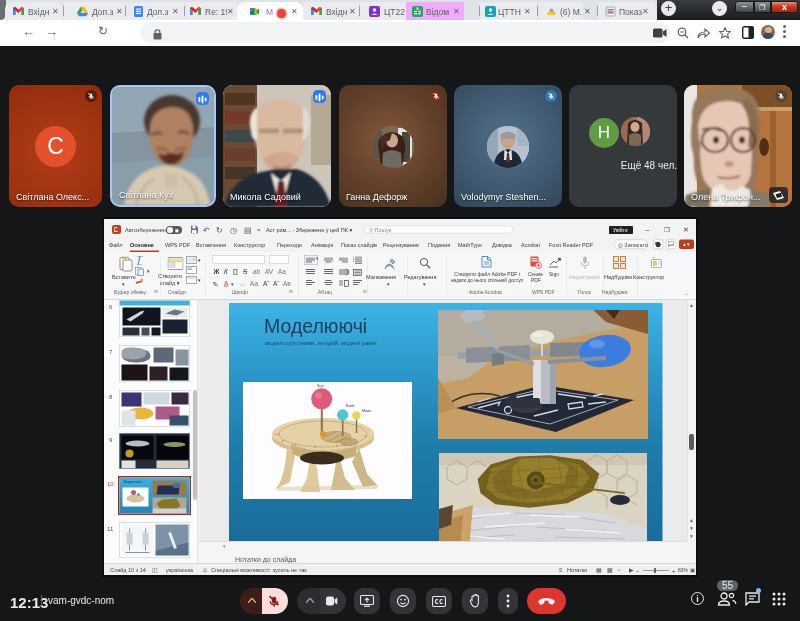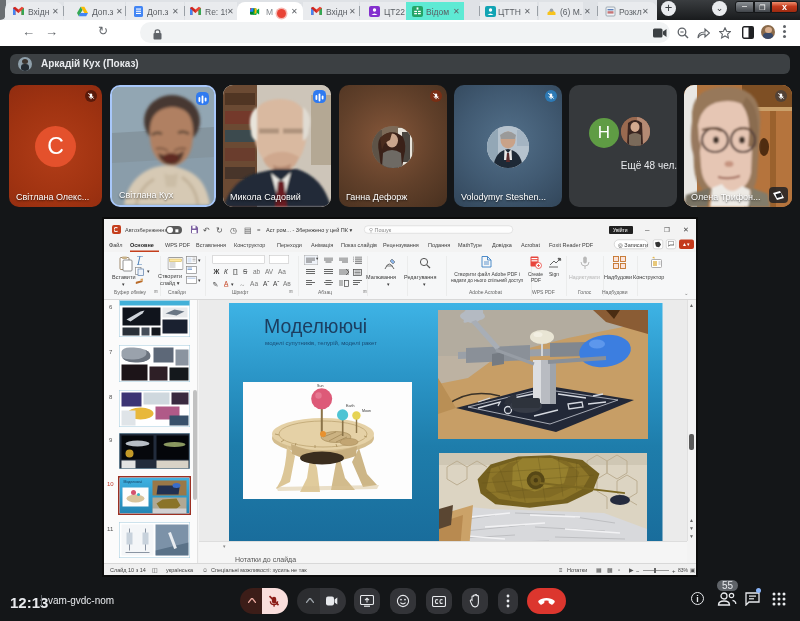--- a/index.html
+++ b/index.html
@@ -102,21 +102,21 @@
       <svg class="fav" style="left:9px" viewBox="0 0 11 11">
           <rect width="11" height="11" rx="2" fill="#8430ce"></rect>
           <circle cx="5.5" cy="4" r="1.7" fill="#fff"></circle>
           <path d="M2.5 9 Q5.5 5.8 8.5 9 Z" fill="#fff"></path>
         </svg>
       <span class="tx" style="left:24px;width:24px;">ЦТ22</span>
         <span class="cl" style="left:48px;">✕</span>
     </div>
     <div class="sep" style="left:420px;"></div>
 
-    <div class="tab" style="left:406px;width:58px;background:#5eead4;text-decoration:underline;">
+    <div class="tab" style="left:406px;width:58px;background:#f0abfc;text-decoration:underline;">
       <svg class="fav" style="left:6px" viewBox="0 0 11 11">
           <rect width="11" height="11" rx="2" fill="#23a566"></rect>
           <rect x="2.2" y="4.8" width="2.8" height="1.3" fill="#fff"></rect>
           <rect x="2.2" y="7" width="2.8" height="1.3" fill="#fff"></rect>
           <rect x="6" y="4.8" width="2.8" height="1.3" fill="#fff"></rect>
           <rect x="6" y="7" width="2.8" height="1.3" fill="#fff"></rect>
           <rect x="4.6" y="1.4" width="1.8" height="2.2" fill="#fff"></rect>
         </svg>
       <span class="tx" style="left:20px;width:26px;">Відом</span>
         <span class="cl" style="left:47px;">✕</span>
@@ -143,21 +143,21 @@
         <span class="cl" style="left:45px;">✕</span>
     </div>
     <div class="sep" style="left:597px;"></div>
 
     <div class="tab" style="left:598px;width:59px;background:#e9ebee;border-radius:0 7px 0 0;">
       <svg class="fav" style="left:7px" viewBox="0 0 11 11">
           <rect x="1" y="1" width="9" height="9" rx="1" fill="#eef2f6" stroke="#8e99a3" stroke-width="0.8"></rect>
           <rect x="2.5" y="3" width="6" height="1.4" fill="#5d7fb8"></rect>
           <rect x="2.5" y="5.2" width="6" height="2.4" fill="#b84a4a" opacity="0.75"></rect>
         </svg>
-      <span class="tx" style="left:21px;width:23px;">Розкл</span>
+      <span class="tx" style="left:21px;width:23px;">Показ</span>
         <span class="cl" style="left:44px;">✕</span>
     </div>
   </div>
 
   <div class="abs" style="left:661px;top:1px;width:15px;height:15px;border-radius:50%;background:#e9ebee;color:#3c4043;font-size:13px;line-height:14px;text-align:center;">+</div>
   <div class="abs" style="left:712px;top:1px;width:15px;height:15px;border-radius:50%;background:#e9ebee;color:#3c4043;font-size:9px;line-height:14px;text-align:center;">⌄</div>
 
   <div class="abs" style="left:735px;top:1px;width:19px;height:12px;background:linear-gradient(#8a8f94,#41454a);border:1px solid #16181a;border-radius:3px 0 0 3px;color:#fff;font-size:9px;line-height:8px;text-align:center;">–</div>
   <div class="abs" style="left:754px;top:1px;width:17px;height:12px;background:linear-gradient(#8a8f94,#41454a);border:1px solid #16181a;color:#fff;font-size:7px;line-height:11px;text-align:center;">❐</div>
   <div class="abs" style="left:771px;top:1px;width:27px;height:12px;background:linear-gradient(#f09070,#c33a1d 45%,#9c2a10);border:1px solid #16181a;border-radius:0 3px 3px 0;color:#fff;font-size:9px;line-height:11px;text-align:center;font-weight:bold;">x</div>
@@ -192,27 +192,20 @@
       </svg>
     <div class="abs" style="left:761px;top:5px;width:14px;height:14px;border-radius:50%;background:#8a6a4a;overflow:hidden;">
       <div class="abs" style="left:3.5px;top:2px;width:7px;height:6px;border-radius:50%;background:#d9b090;"></div>
       <div class="abs" style="left:2px;top:8px;width:10px;height:6px;border-radius:3px;background:#3a4a6b;"></div>
     </div>
     <div class="abs" style="left:783px;top:5px;width:3px;height:3px;border-radius:50%;background:#5f6368;box-shadow:0 5px 0 #5f6368, 0 10px 0 #5f6368;"></div>
   </div>
 
   <div class="abs" id="meetbg" style="left:0;top:46px;width:800px;height:575px;background:#141618;"></div>
 
-  <div class="abs" style="left:10px;top:54px;width:780px;height:20px;background:#3c4043;border-radius:6px;">
-    <div class="abs" style="left:8px;top:3px;width:14px;height:14px;border-radius:50%;background:#8fa0ab;overflow:hidden;">
-      <div class="abs" style="left:4px;top:2px;width:6px;height:5px;border-radius:50%;background:#3a332e;"></div>
-      <div class="abs" style="left:3px;top:7px;width:8px;height:7px;border-radius:3px;background:#232a31;"></div>
-    </div>
-    <span class="abs" style="left:31px;top:4px;color:#e8eaed;font-size:10px;font-weight:bold;">Аркадій Кух (Показ)</span>
-  </div>
 
   <style>
     .tile { position:absolute; top:85px; height:122px; border-radius:10px; overflow:hidden; }
     .tname { position:absolute; left:7px; bottom:5px; color:#fff; font-size:9px; text-shadow:0 1px 2px rgba(0,0,0,.7); white-space:nowrap; }
     .micoff { position:absolute; top:5px; right:5px; width:12px; height:12px; border-radius:50%; }
     .micoff svg { position:absolute; left:2px; top:2px; }
     .audioind { position:absolute; top:5px; right:5px; width:13px; height:13px; border-radius:4.5px; background:#2f7af0; }
   </style>
   <svg width="0" height="0" style="position:absolute">
     <defs>

